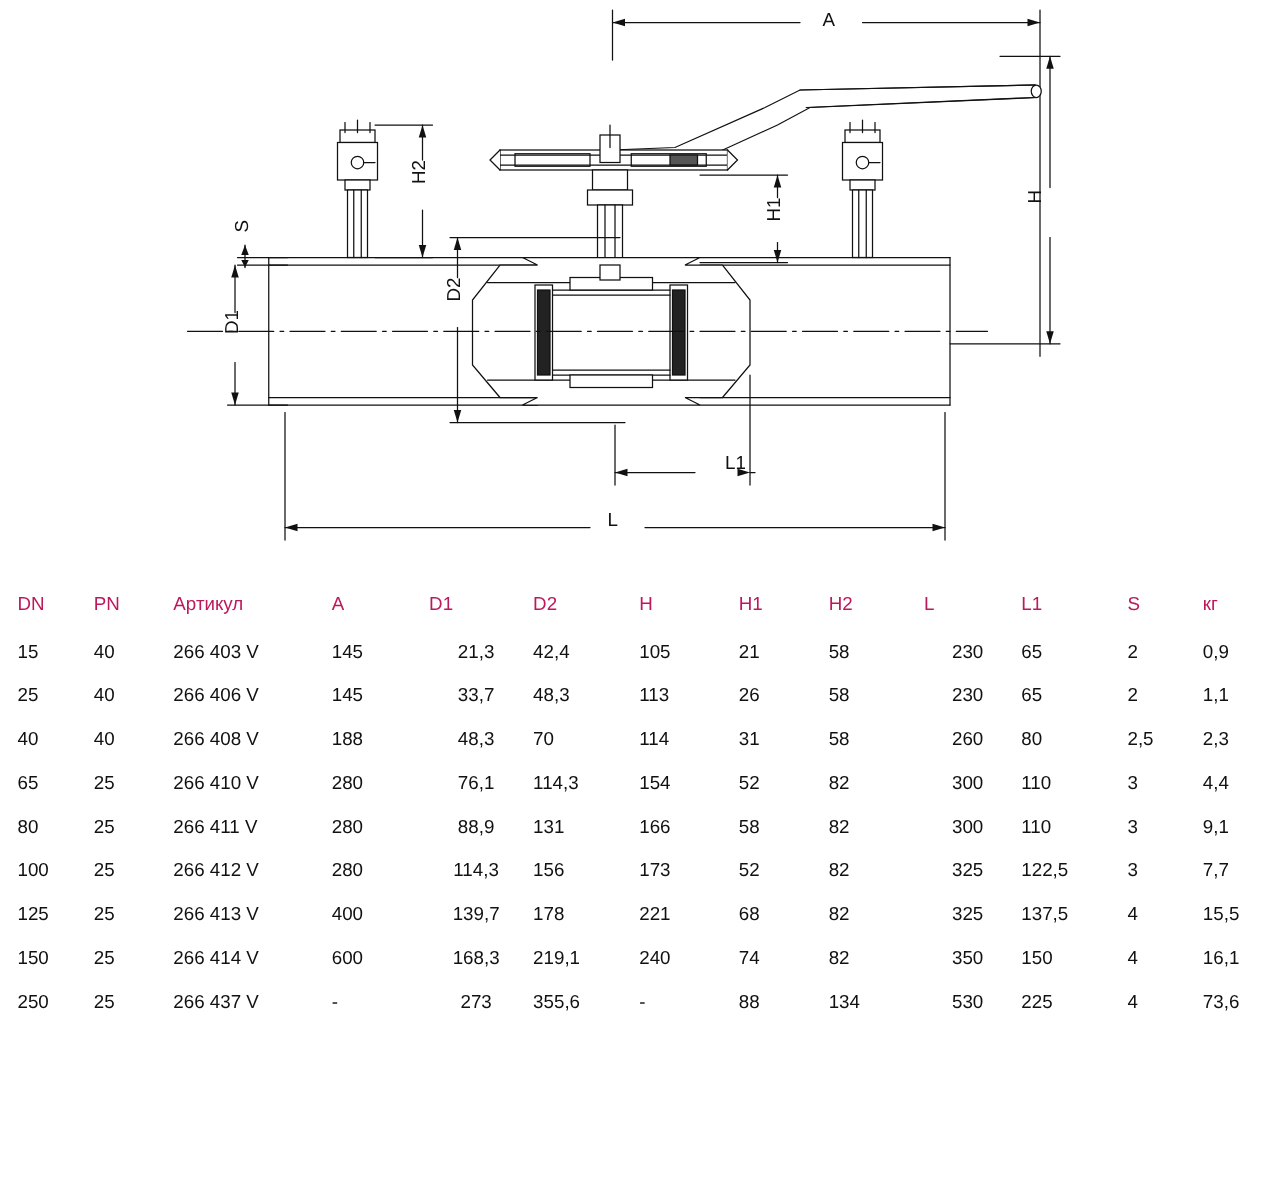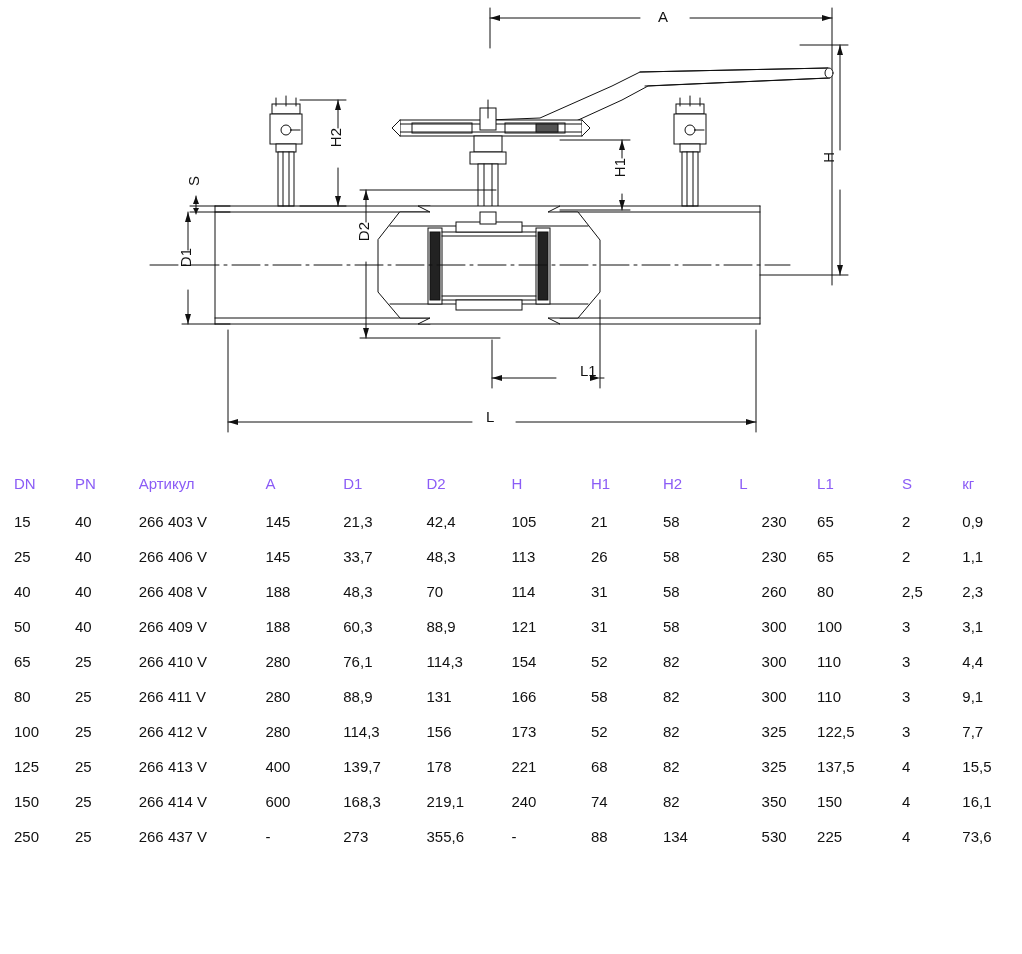--- a/index.html
+++ b/index.html
@@ -8,26 +8,26 @@
 
   
   .drawing{position:relative;width:1022px;height:465px;}
   .drawing svg{position:absolute;left:0;top:0;}
   .dimlabel{position:absolute;font-size:15px;color:#111;font-family:"Liberation Sans",sans-serif;}
   .vert{writing-mode:vertical-rl;transform:rotate(180deg);}
 
   
   .table-wrap{position:relative;padding:0 0 0 0;}
   table.spec{border-collapse:collapse;width:1010px;margin-left:10px;font-size:15px;}
-  table.spec th{font-weight:normal;text-align:left;padding:10px 4px 12px 4px;color:#8b5cf6;}
+  table.spec th{font-weight:normal;text-align:left;padding:10px 4px 12px 4px;color:#be185d;}
   table.spec td{padding:9px 4px;color:#111;}
   table.spec tr.hdr th{font-size:15px;}
   
   .c0{width:58px;} .c1{width:62px;} .c2{width:130px;} .c3{width:78px;}
-  .c4{width:82px;} .c5{width:84px;} .c6{width:80px;} .c7{width:72px;}
+  .c4{width:82px;text-align:center;} .c5{width:84px;} .c6{width:80px;} .c7{width:72px;}
   .c8{width:76px;} .c9{width:78px;text-align:center;} .c10{width:84px;} .c11{width:58px;} .c12{width:58px;}
 </style>
 </head>
 <body>
 
 <div class="page">
 
   <div class="drawing">
     <svg width="1022" height="465" viewBox="0 0 1022 465">
       <g fill="none" stroke="#111" stroke-width="1" stroke-linecap="round">
@@ -244,35 +244,20 @@
             <td class="c5">70</td>
             <td class="c6">114</td>
             <td class="c7">31</td>
             <td class="c8">58</td>
             <td class="c9">260</td>
             <td class="c10">80</td>
             <td class="c11">2,5</td>
             <td class="c12">2,3</td>
           </tr>
           <tr>
-            <td class="c0">50</td>
-            <td class="c1">40</td>
-            <td class="c2">266 409 V</td>
-            <td class="c3">188</td>
-            <td class="c4">60,3</td>
-            <td class="c5">88,9</td>
-            <td class="c6">121</td>
-            <td class="c7">31</td>
-            <td class="c8">58</td>
-            <td class="c9">300</td>
-            <td class="c10">100</td>
-            <td class="c11">3</td>
-            <td class="c12">3,1</td>
-          </tr>
-          <tr>
             <td class="c0">65</td>
             <td class="c1">25</td>
             <td class="c2">266 410 V</td>
             <td class="c3">280</td>
             <td class="c4">76,1</td>
             <td class="c5">114,3</td>
             <td class="c6">154</td>
             <td class="c7">52</td>
             <td class="c8">82</td>
             <td class="c9">300</td>

